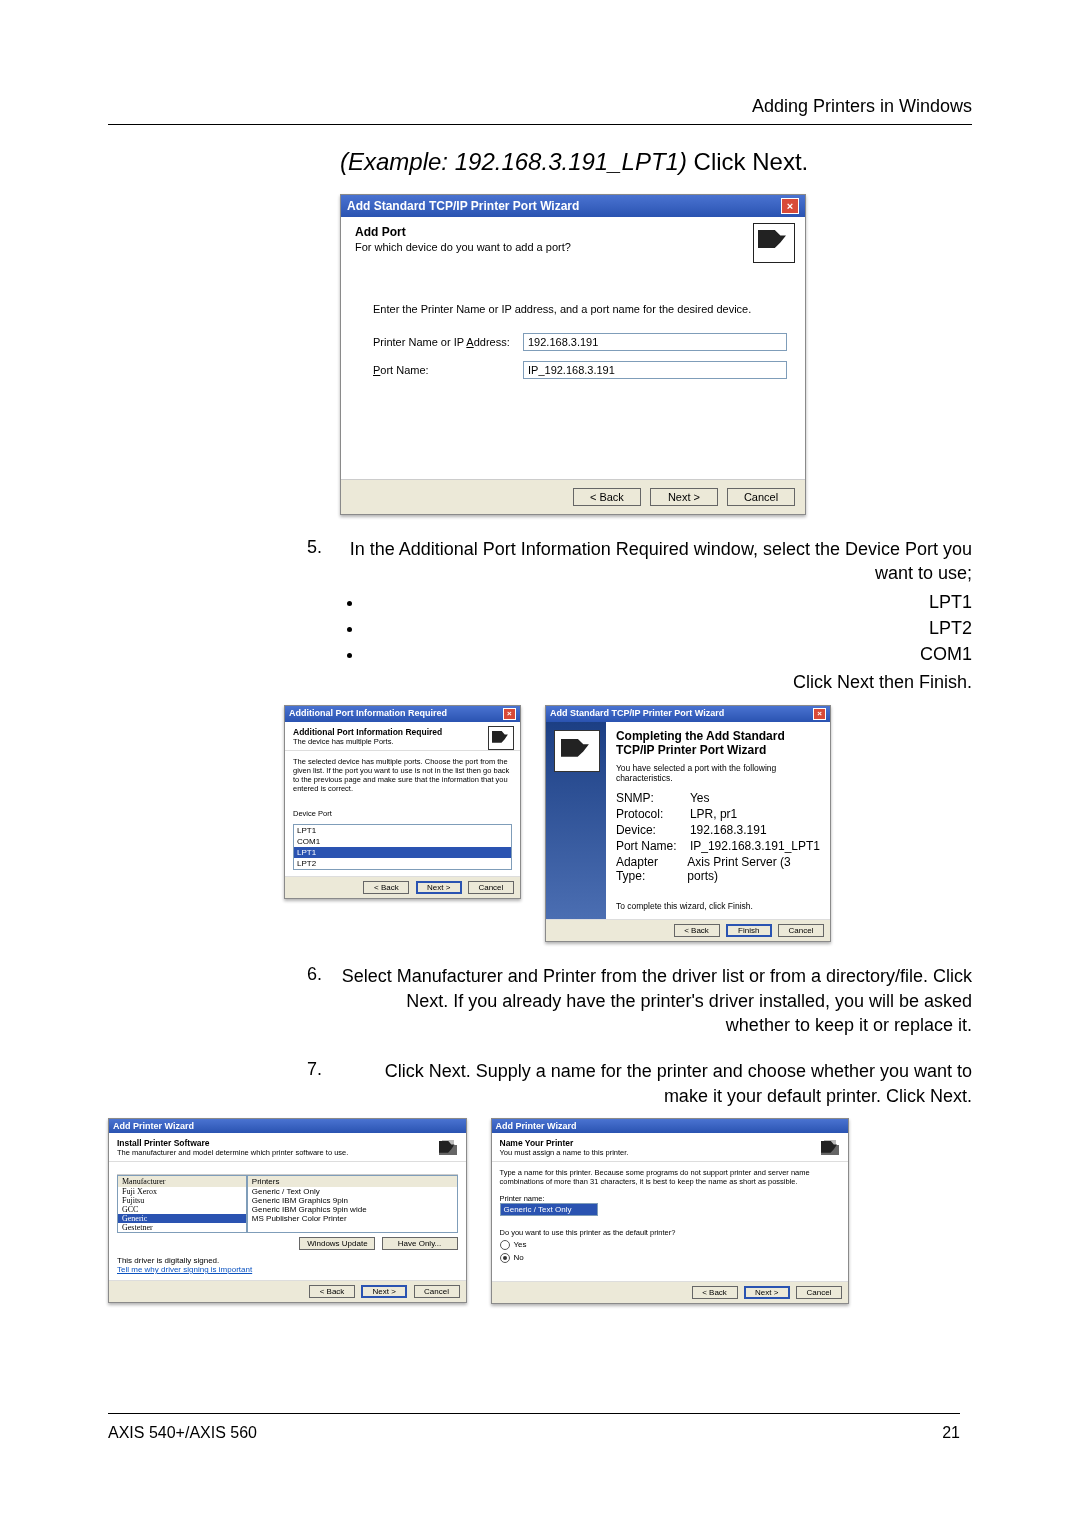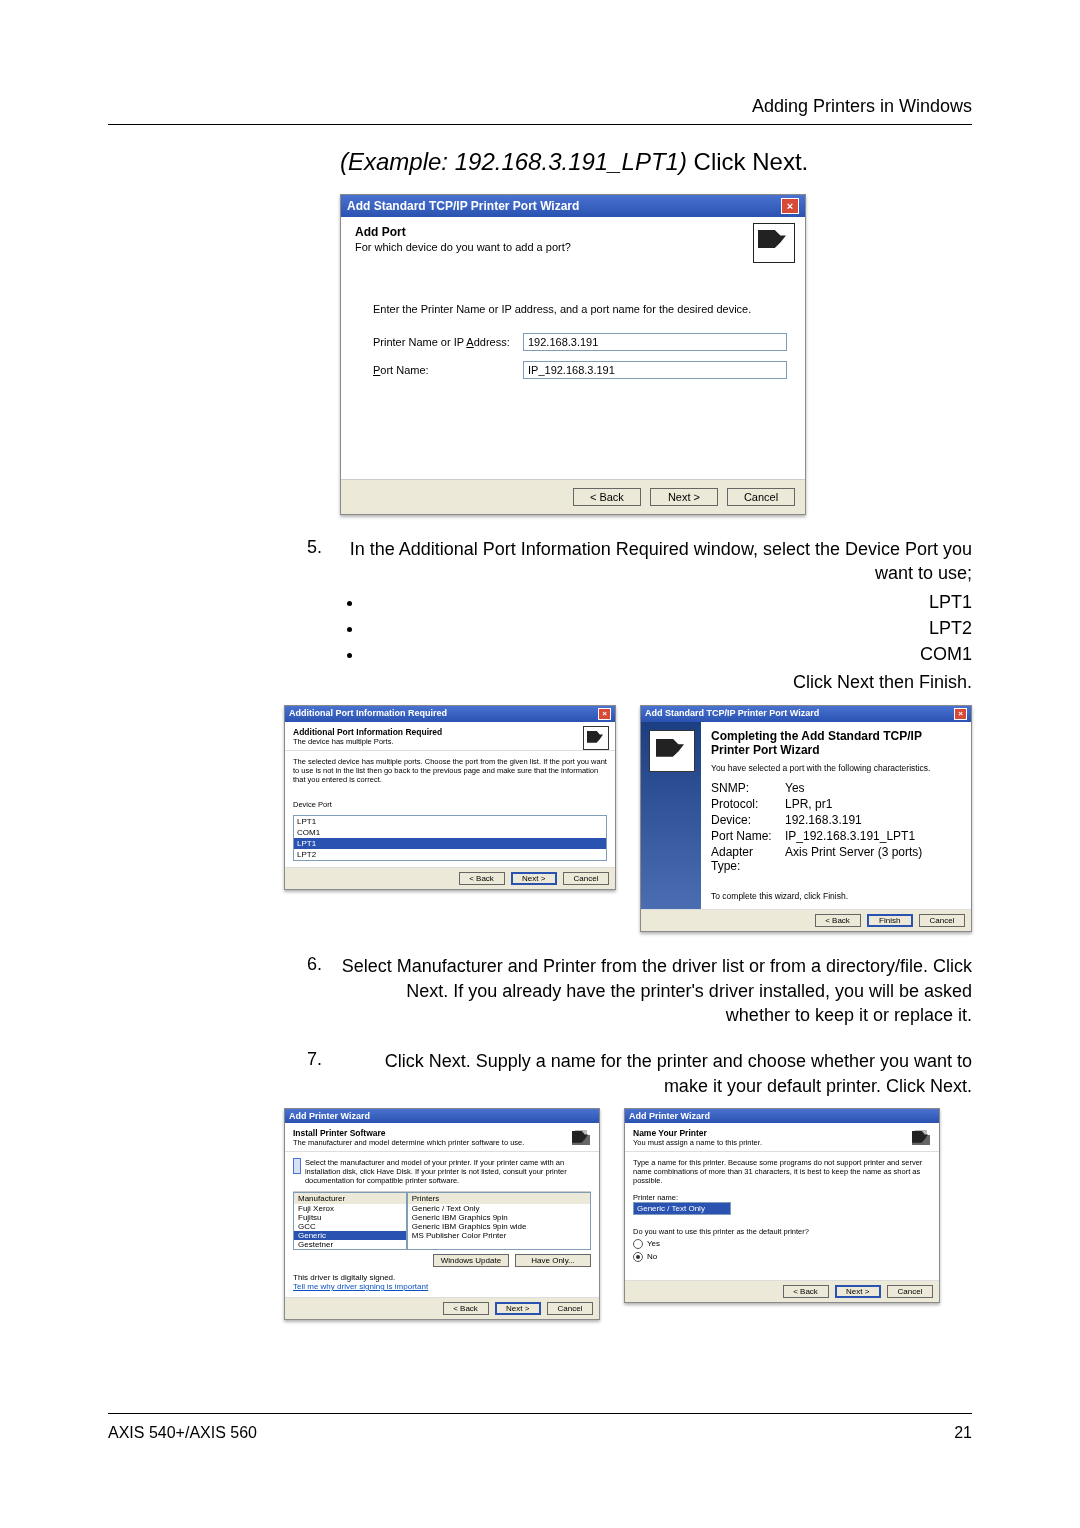--- a/index.html
+++ b/index.html
@@ -126,21 +126,21 @@
   .step-row { display:flex; font-size:18px; margin-top:22px; }
   .step-num { width:38px; text-align:right; padding-right:18px; flex-shrink:0; margin-left:176px; }
   .step-body { flex:1; line-height:1.35;text-align:right; }
   .bullets { margin:4px 0 4px 24px; padding:0; }
   .bullets li { margin:2px 0; list-style: disc; }
 
   .twinrow {
     display:flex; gap:24px;
     margin-top:10px;
     margin-left:176px;
-    width: 688px;
+    width: 547px;
     justify-content: center;
   }
   .twin-img {
     flex:1;
     position:relative;
   }
   .mini-dlg {
     border:1px solid #8a8a8a;
     background:#fff;
     font-size:8px;
@@ -214,30 +214,29 @@
   }
   .right-summary-body { flex:1; padding:8px 10px; font-size:8.5px; background:#fff; }
   .right-summary-body .big { font-weight:bold; font-size:12px; line-height:1.15; margin-bottom:6px; }
   .summary-table { font-size:12px; }
   .summary-table .st-row { display:flex; margin-top:2px; }
   .summary-table .k { width:74px; }
 
   .driver-box-row {
     display:flex; gap:24px;
     margin-top:10px;
-    margin-left:176px;
-    width:656px;
+    width:741px;
   }
   .driver-dlg { flex:1; }
   .drv-two-pane {
     display:flex; gap:0; border-top:1px solid #ccc; margin-top:6px;
     font-size:8px;
   }
   .drv-pane-left {
-    width:38%; border:1px solid #7f9db9;
+    width:38%; border:1px solid #7f9db9;font-family:Liberation Serif, serif;
   }
   .drv-pane-right {
     width:62%; border:1px solid #7f9db9;
   }
   .drv-head { background:#ece9d8; padding:1px 4px; font-size:8px; }
   .drv-list .row { padding:0 4px; }
   .drv-list .sel { background:#2a53b1; color:#fff; }
   .drv-signed { margin-top:6px; font-size:8px; }
   .drv-signed .link { color:#0b53c1; text-decoration:underline; }
   .drv-side-btns { text-align:right; margin-top:4px; }
@@ -256,21 +255,21 @@
   }
   .radio { display:block; margin-top:3px; font-size:8px; }
   .radio .dot {
     display:inline-block;width:8px;height:8px;border:1px solid #555;border-radius:50%;
     margin-right:4px; vertical-align:middle;
   }
   .radio.sel .dot::after { content:"";display:block;width:4px;height:4px;background:#333;border-radius:50%;margin:2px; }
 
   .footer {
     position:absolute;
-    left:108px; right:108px;
+    left:108px; right:120px;
     bottom:86px;
   }
   .footer .hr { border-top:1px solid #000; margin-bottom:10px; }
   .footer .row { display:flex; justify-content:space-between; font-size:16px; }
 
   .u { text-decoration: underline; }
 </style>
 </head>
 <body>
 
@@ -426,24 +425,20 @@
             <div class="b1">Install Printer Software</div>
             <div class="b2">The manufacturer and model determine which printer software to use.</div>
             <div class="mini-icon" style="border:none;background:transparent">
               <svg width="24" height="22">
                   <rect x="3" y="8" width="18" height="10" fill="#666"></rect>
                   <rect x="6" y="3" width="12" height="6" fill="#bbb"></rect>
                 </svg>
             </div>
           </div>
           <div class="mini-content">
-            <div style="display:flex">
-              <span class="disk-ic"></span>
-              <span>Select the manufacturer and model of your printer. If your printer came with an installation disk, click Have Disk. If your printer is not listed, consult your printer documentation for compatible printer software.</span>
-            </div>
             <div class="drv-two-pane">
               <div class="drv-pane-left">
                 <div class="drv-head">Manufacturer</div>
                 <div class="drv-list">
                   <div class="row">Fuji Xerox</div>
                   <div class="row">Fujitsu</div>
                   <div class="row">GCC</div>
                   <div class="row sel">Generic</div>
                   <div class="row">Gestetner</div>
                 </div>

